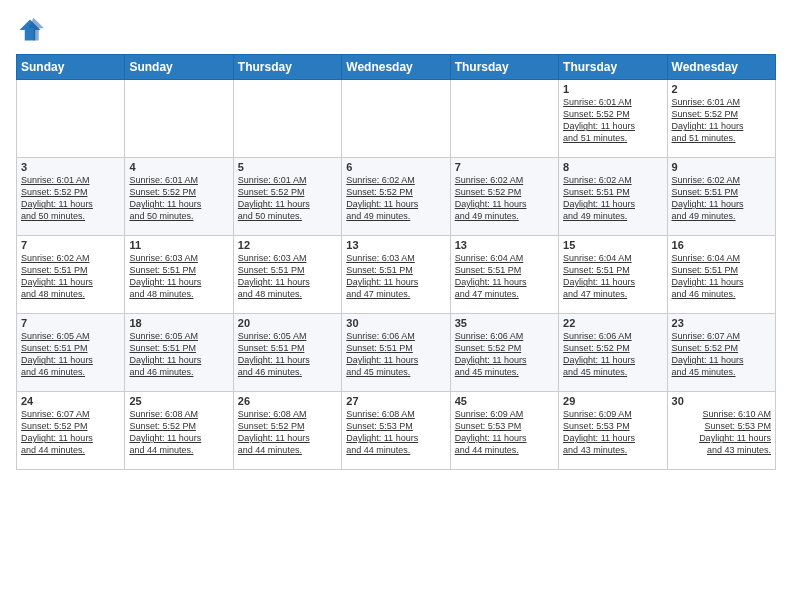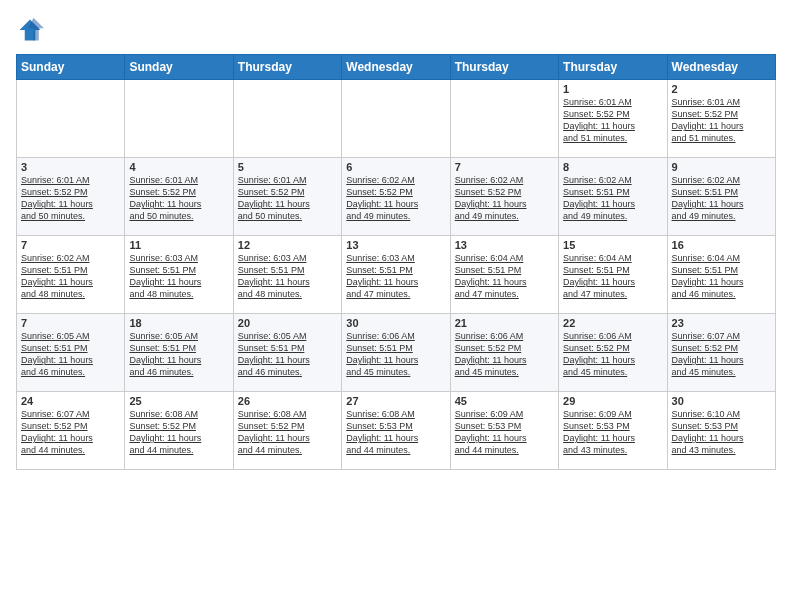--- a/index.html
+++ b/index.html
@@ -276,21 +276,21 @@
 and 46 minutes.</div>
           </td>
           <td>
             <span class="day-number">30</span>
             <div class="cell-content" style="white-space: pre-line;">Sunrise: 6:06 AM
 Sunset: 5:51 PM
 Daylight: 11 hours
 and 45 minutes.</div>
           </td>
           <td>
-            <span class="day-number">21</span>
+            <span class="day-number">35</span>
             <div class="cell-content" style="white-space: pre-line;">Sunrise: 6:06 AM
 Sunset: 5:52 PM
 Daylight: 11 hours
 and 45 minutes.</div>
           </td>
           <td>
             <span class="day-number">22</span>
             <div class="cell-content" style="white-space: pre-line;">Sunrise: 6:06 AM
 Sunset: 5:52 PM
 Daylight: 11 hours
@@ -342,21 +342,21 @@
           </td>
           <td>
             <span class="day-number">29</span>
             <div class="cell-content" style="white-space: pre-line;">Sunrise: 6:09 AM
 Sunset: 5:53 PM
 Daylight: 11 hours
 and 43 minutes.</div>
           </td>
           <td>
             <span class="day-number">30</span>
-            <div class="cell-content" style="white-space: pre-line;">Sunrise: 6:10 AM
+            <div class="cell-content" style="white-space: pre-line; text-align: right;">Sunrise: 6:10 AM
 Sunset: 5:53 PM
 Daylight: 11 hours
 and 43 minutes.</div>
           </td>
         </tr>
       </tbody>
   </table>
 </div>
 
 </body></html>

